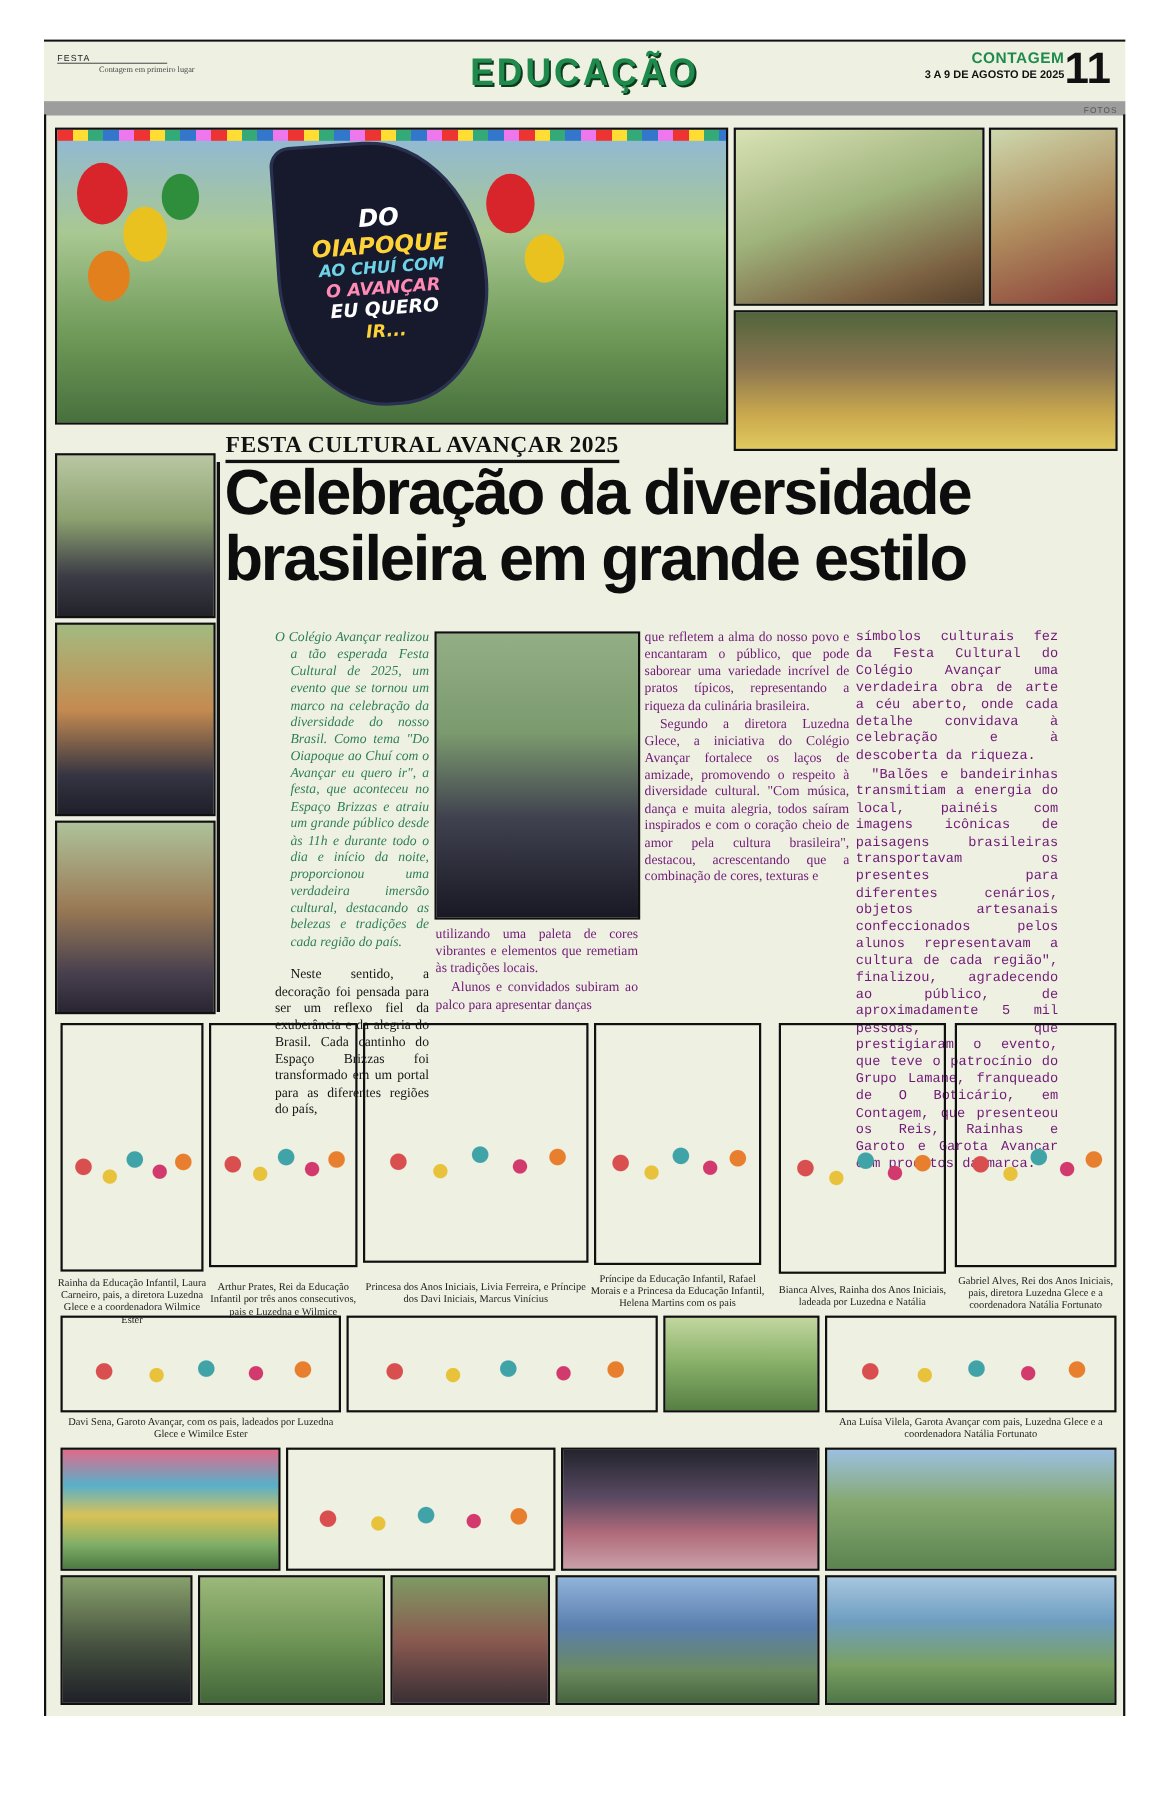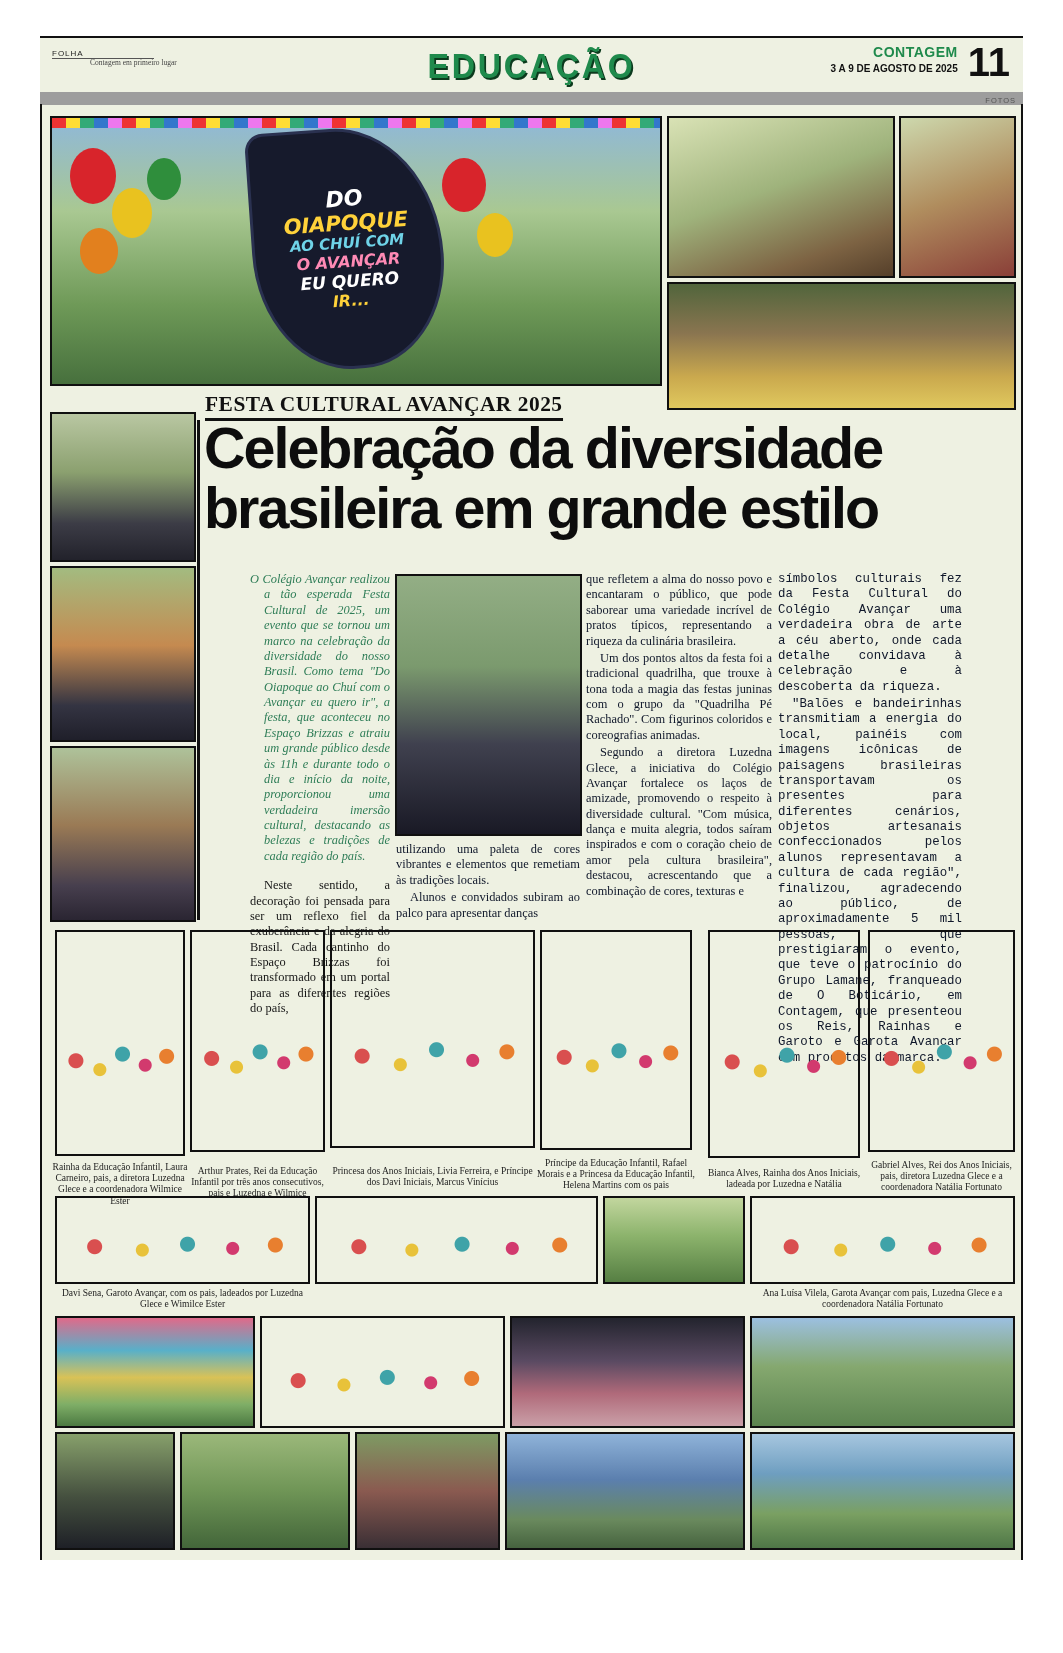--- a/index.html
+++ b/index.html
@@ -11,21 +11,21 @@
   .edge{width:2px;background:#111;top:104px;height:1456px;}
   .edge.l{left:40px;} .edge.r{left:1021px;}
   .graybar{left:40px;top:92px;width:983px;height:13px;background:#9d9d9d;}
   .logo-wrap{left:52px;top:42px;width:230px;height:50px;}
   .logo-jornal{font-family:"Liberation Sans",sans-serif;font-size:8px;letter-spacing:1px;color:#222;border-bottom:1px solid #555;display:inline-block;padding-right:70px;}
   .logo-row{display:flex;align-items:center;height:36px;}
   .logo-o{width:34px;height:34px;}
   .logo-name{font-family:"Liberation Sans",sans-serif;font-weight:800;font-size:33px;letter-spacing:-1px;color:#101010;line-height:1;}
   .logo-tag{font-family:Liberation Serif, serif;font-size:7.5px;color:#444;margin-left:38px;margin-top:-2px;}
   .section-title{left:0;top:46px;width:1063px;text-align:center;font-family:"Liberation Sans",sans-serif;font-weight:800;font-size:35px;letter-spacing:3px;color:#1f8a4c;text-shadow:2px 2px 0 #0c3a1d;transform:scaleX(0.92);}
-  .mast-right{left:790px;top:44px;width:220px;display:flex;align-items:flex-start;justify-content:flex-end;gap:10px;}
+  .mast-right{left:790px;top:44px;width:220px;display:flex;align-items:flex-start;justify-content:flex-end;gap:0;}
   .mast-city{font-family:"Liberation Sans",sans-serif;font-weight:800;font-size:14px;color:#1f8a4c;text-align:right;letter-spacing:.5px;}
   .mast-date{font-family:"Liberation Sans",sans-serif;font-weight:700;font-size:10px;color:#111;text-align:right;margin-top:3px;}
   .mast-page{font-family:"Liberation Sans",sans-serif;font-weight:800;font-size:40px;line-height:.9;color:#111;}
   .fotos{left:930px;top:96px;width:86px;text-align:right;font-family:"Liberation Sans",sans-serif;font-size:7.5px;font-weight:400;color:#555;letter-spacing:1px;}
   
   .photo{position:absolute;border:2px solid #101010;box-sizing:border-box;overflow:hidden;}
   .g-festival{background:linear-gradient(180deg,#8fb8d9 0%,#a9c892 35%,#6f9a58 70%,#47703d 100%);}
   .g-scarecrow{background:linear-gradient(160deg,#d9e2b5 0%,#9fb37c 45%,#7d6343 80%,#553f2a 100%);}
   .g-scarecrow2{background:linear-gradient(160deg,#cdd8ad 0%,#b08d5e 50%,#8a3f38 100%);}
   .g-stagetent{background:linear-gradient(180deg,#51653c 0%,#8a7550 40%,#caa94e 75%,#e0c85e 100%);}
@@ -51,39 +51,39 @@
       radial-gradient(circle at 70% 60%,#d23a6e 0 6px,transparent 7px),
       radial-gradient(circle at 87% 56%,#e87f2f 0 7px,transparent 8px);}
   .balloon{position:absolute;border-radius:50%;}
   .banner-blob{position:absolute;left:200px;top:10px;width:185px;height:235px;background:#161a2c;border-radius:18px 55% 45% 50%;transform:rotate(-4deg);border:3px solid #2a3150;display:flex;flex-direction:column;align-items:center;justify-content:center;gap:2px;}
   .banner-blob span{font-family:"DejaVu Sans",sans-serif;font-weight:700;font-style:italic;line-height:1.05;}
   .bunting{position:absolute;left:0;top:0;width:100%;height:10px;background:repeating-linear-gradient(90deg,#e33 0 14px,#fd3 14px 28px,#3a7 28px 42px,#37c 42px 56px,#e7e 56px 70px);}
   
   .kicker{left:205px;top:392px;font-family:"Liberation Serif",serif;font-weight:700;font-size:21px;letter-spacing:.5px;border-bottom:3px solid #111;padding-bottom:1px;transform:scaleX(1.02);transform-origin:left;}
   .headline{left:204px;top:418px;width:760px;font-family:"Liberation Sans",sans-serif;font-weight:800;font-size:58px;line-height:1.04;letter-spacing:-2px;color:#0d0d0d;transform:scaleX(0.99);transform-origin:left;}
   .vrule{left:197px;top:420px;width:3px;height:500px;background:#111;}
-  .col{position:absolute;font-size:12.4px;line-height:1.24;text-align:justify;color:#0f172a;}
+  .col{position:absolute;font-size:12.4px;line-height:1.24;text-align:justify;color:#701a75;}
   .col p{margin:0 0 2px 0;}
   .col p.ind{text-indent:14px;}
   .lead{color:#2e7d57;font-style:italic;}
   .lead p{margin-bottom:14px;padding-left:14px;text-indent:-14px;margin-left:44px;}
   
   .cap{position:absolute;font-family:"Liberation Serif",serif;font-size:9.5px;line-height:1.18;text-align:center;color:#1d1d1d;}
 </style>
 </head>
 <body>
 
 <div class="abs topline"></div>
 <div class="abs content-bg"></div>
 <div class="abs graybar"></div>
 <div class="abs edge l"></div>
 <div class="abs edge r"></div>
 
 <div class="abs logo-wrap">
-  <span class="logo-jornal">FOLHA</span>
+  <span class="logo-jornal">FESTA</span>
   <div class="logo-tag">Contagem em primeiro lugar</div>
 </div>
 
 <div class="abs section-title">EDUCAÇÃO</div>
 
 <div class="abs mast-right">
   <div>
     <div class="mast-city">CONTAGEM</div>
     <div class="mast-date">3 A 9 DE AGOSTO DE 2025</div>
   </div>
@@ -130,21 +130,20 @@
 </div>
 
 <div class="photo g-singer" style="left:395px;top:574px;width:187px;height:262px;"></div>
 <div class="col" style="left:396px;top:842px;width:184px;">
   <p>utilizando uma paleta de cores vibrantes e elementos que remetiam às tradições locais.</p>
   <p class="ind">Alunos e convidados subiram ao palco para apresentar danças</p>
 </div>
 
 <div class="col" style="left:586px;top:572px;width:186px;">
   <p>que refletem a alma do nosso povo e encantaram o público, que pode saborear uma variedade incrível de pratos típicos, representando a riqueza da culinária brasileira.</p>
-  <p class="ind">Um dos pontos altos da festa foi a tradicional quadrilha, que trouxe à tona toda a magia das festas juninas com o grupo da "Quadrilha Pé Rachado". Com figurinos coloridos e coreografias animadas.</p>
   <p class="ind">Segundo a diretora Luzedna Glece, a iniciativa do Colégio Avançar fortalece os laços de amizade, promovendo o respeito à diversidade cultural. "Com música, dança e muita alegria, todos saíram inspirados e com o coração cheio de amor pela cultura brasileira", destacou, acrescentando que a combinação de cores, texturas e</p>
 </div>
 
 <div class="col" style="left:778px;top:572px;width:184px;font-family:Liberation Mono, monospace;">
   <p>símbolos culturais fez da Festa Cultural do Colégio Avançar uma verdadeira obra de arte a céu aberto, onde cada detalhe convidava à celebração e à descoberta da riqueza.</p>
   <p class="ind">"Balões e bandeirinhas transmitiam a energia do local, painéis com imagens icônicas de paisagens brasileiras transportavam os presentes para diferentes cenários, objetos artesanais confeccionados pelos alunos representavam a cultura de cada região", finalizou, agradecendo ao público, de aproximadamente 5 mil pessoas, que prestigiaram o evento, que teve o patrocínio do Grupo Lamane, franqueado de O Boticário, em Contagem, que presenteou os Reis, Rainhas e Garoto e Garota Avançar com produtos da marca.</p>
 </div>
 
 <div class="photo g-pave dots-costume" style="left:55px;top:930px;width:130px;height:226px;"></div>
 <div class="photo g-pave2 dots-costume" style="left:190px;top:930px;width:135px;height:222px;"></div>

